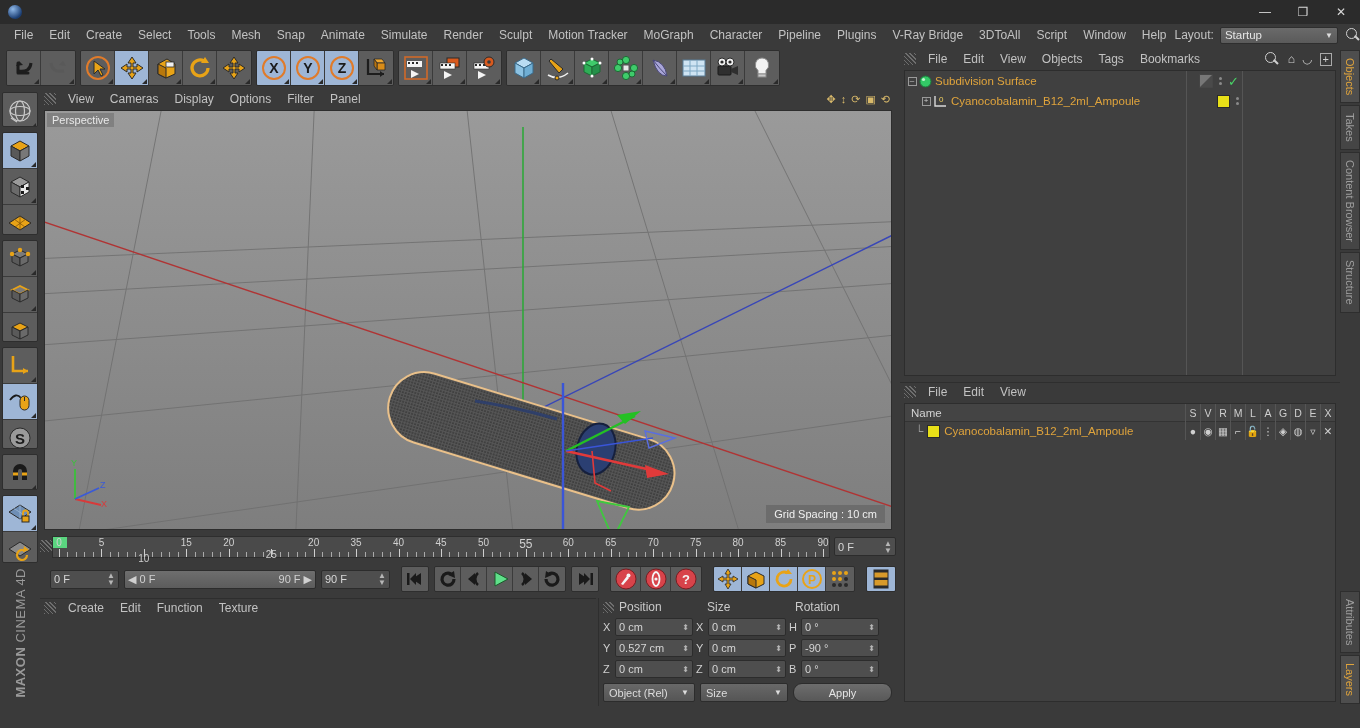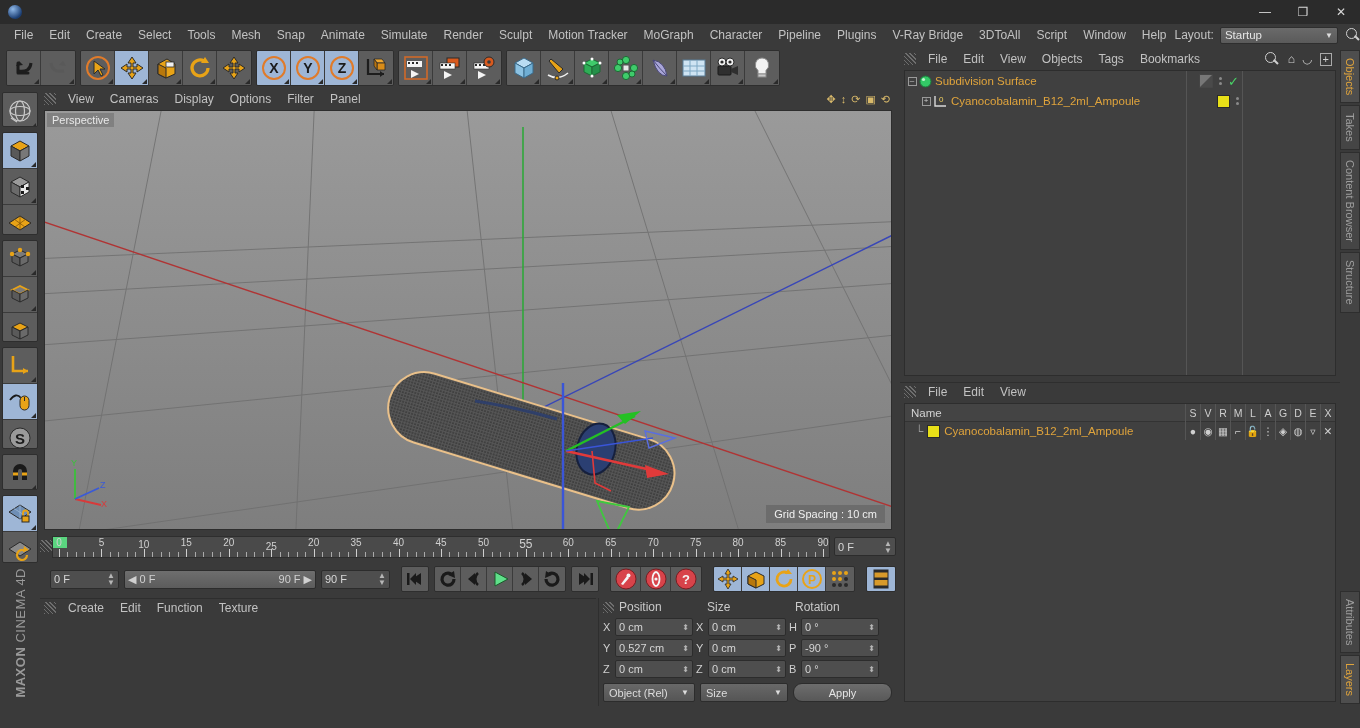--- a/index.html
+++ b/index.html
@@ -655,39 +655,39 @@
         <div style="position: absolute; left: 14.4889px; top: 15px; width: 1px; height: 5px; background: rgb(170, 170, 170);"></div>
         <div style="position: absolute; left: 22.9778px; top: 15px; width: 1px; height: 5px; background: rgb(170, 170, 170);"></div>
         <div style="position: absolute; left: 31.4667px; top: 15px; width: 1px; height: 5px; background: rgb(170, 170, 170);"></div>
         <div style="position: absolute; left: 39.9556px; top: 15px; width: 1px; height: 5px; background: rgb(170, 170, 170);"></div>
         <div style="position: absolute; left: 48.4444px; top: 0px; font-size: 10px; color: rgb(208, 208, 208); transform: translateX(-50%);">5</div>
         <div style="position: absolute; left: 48.4444px; top: 12px; width: 1px; height: 8px; background: rgb(207, 207, 207);"></div>
         <div style="position: absolute; left: 56.9333px; top: 15px; width: 1px; height: 5px; background: rgb(170, 170, 170);"></div>
         <div style="position: absolute; left: 65.4222px; top: 15px; width: 1px; height: 5px; background: rgb(170, 170, 170);"></div>
         <div style="position: absolute; left: 73.9111px; top: 15px; width: 1px; height: 5px; background: rgb(170, 170, 170);"></div>
         <div style="position: absolute; left: 82.4px; top: 15px; width: 1px; height: 5px; background: rgb(170, 170, 170);"></div>
-        <div style="position: absolute; left: 90.8889px; top: 2px; font-size: 10px; color: rgb(208, 208, 208); transform: translateX(-50%);">10</div>
+        <div style="position: absolute; left: 90.8889px; top: 16px; font-size: 10px; color: rgb(208, 208, 208); transform: translateX(-50%);">10</div>
         <div style="position: absolute; left: 90.8889px; top: 12px; width: 1px; height: 8px; background: rgb(207, 207, 207);"></div>
         <div style="position: absolute; left: 99.3778px; top: 15px; width: 1px; height: 5px; background: rgb(170, 170, 170);"></div>
         <div style="position: absolute; left: 107.867px; top: 15px; width: 1px; height: 5px; background: rgb(170, 170, 170);"></div>
         <div style="position: absolute; left: 116.356px; top: 15px; width: 1px; height: 5px; background: rgb(170, 170, 170);"></div>
         <div style="position: absolute; left: 124.844px; top: 15px; width: 1px; height: 5px; background: rgb(170, 170, 170);"></div>
         <div style="position: absolute; left: 133.333px; top: 0px; font-size: 10px; color: rgb(208, 208, 208); transform: translateX(-50%);">15</div>
         <div style="position: absolute; left: 133.333px; top: 12px; width: 1px; height: 8px; background: rgb(207, 207, 207);"></div>
         <div style="position: absolute; left: 141.822px; top: 15px; width: 1px; height: 5px; background: rgb(170, 170, 170);"></div>
         <div style="position: absolute; left: 150.311px; top: 15px; width: 1px; height: 5px; background: rgb(170, 170, 170);"></div>
         <div style="position: absolute; left: 158.8px; top: 15px; width: 1px; height: 5px; background: rgb(170, 170, 170);"></div>
         <div style="position: absolute; left: 167.289px; top: 15px; width: 1px; height: 5px; background: rgb(170, 170, 170);"></div>
         <div style="position: absolute; left: 175.778px; top: 0px; font-size: 10px; color: rgb(208, 208, 208); transform: translateX(-50%);">20</div>
         <div style="position: absolute; left: 175.778px; top: 12px; width: 1px; height: 8px; background: rgb(207, 207, 207);"></div>
         <div style="position: absolute; left: 184.267px; top: 15px; width: 1px; height: 5px; background: rgb(170, 170, 170);"></div>
         <div style="position: absolute; left: 192.756px; top: 15px; width: 1px; height: 5px; background: rgb(170, 170, 170);"></div>
         <div style="position: absolute; left: 201.244px; top: 15px; width: 1px; height: 5px; background: rgb(170, 170, 170);"></div>
         <div style="position: absolute; left: 209.733px; top: 15px; width: 1px; height: 5px; background: rgb(170, 170, 170);"></div>
-        <div style="position: absolute; left: 218.222px; top: 4px; font-size: 10px; color: rgb(208, 208, 208); transform: translateX(-50%);">25</div>
+        <div style="position: absolute; left: 218.222px; top: 12px; font-size: 10px; color: rgb(208, 208, 208); transform: translateX(-50%);">25</div>
         <div style="position: absolute; left: 218.222px; top: 12px; width: 1px; height: 8px; background: rgb(207, 207, 207);"></div>
         <div style="position: absolute; left: 226.711px; top: 15px; width: 1px; height: 5px; background: rgb(170, 170, 170);"></div>
         <div style="position: absolute; left: 235.2px; top: 15px; width: 1px; height: 5px; background: rgb(170, 170, 170);"></div>
         <div style="position: absolute; left: 243.689px; top: 15px; width: 1px; height: 5px; background: rgb(170, 170, 170);"></div>
         <div style="position: absolute; left: 252.178px; top: 15px; width: 1px; height: 5px; background: rgb(170, 170, 170);"></div>
         <div style="position: absolute; left: 260.667px; top: 0px; font-size: 10px; color: rgb(208, 208, 208); transform: translateX(-50%);">20</div>
         <div style="position: absolute; left: 260.667px; top: 12px; width: 1px; height: 8px; background: rgb(207, 207, 207);"></div>
         <div style="position: absolute; left: 269.156px; top: 15px; width: 1px; height: 5px; background: rgb(170, 170, 170);"></div>
         <div style="position: absolute; left: 277.644px; top: 15px; width: 1px; height: 5px; background: rgb(170, 170, 170);"></div>
         <div style="position: absolute; left: 286.133px; top: 15px; width: 1px; height: 5px; background: rgb(170, 170, 170);"></div>

